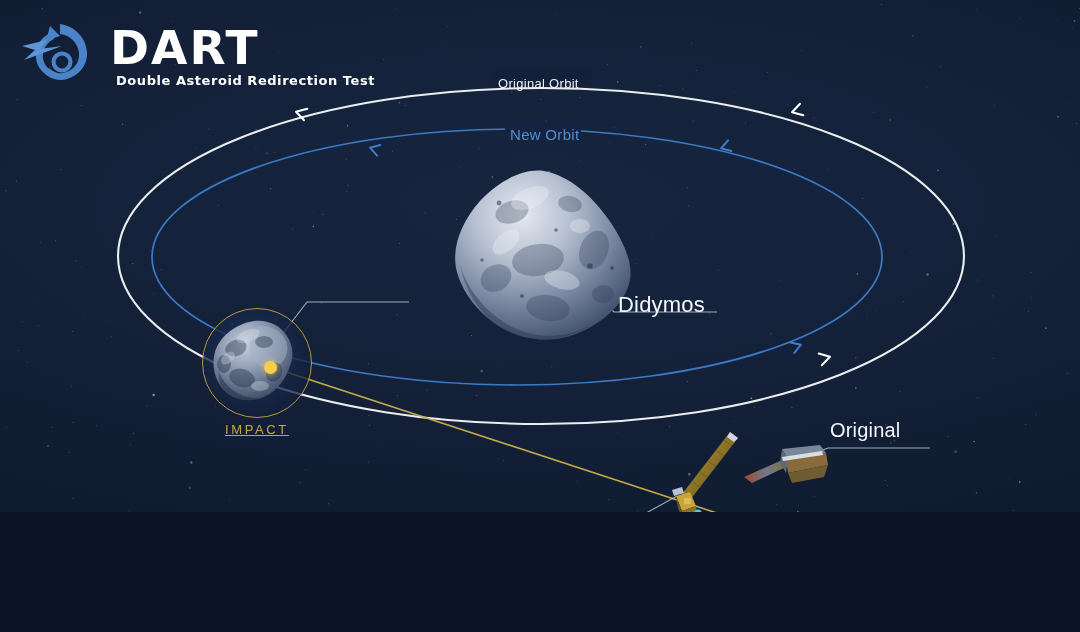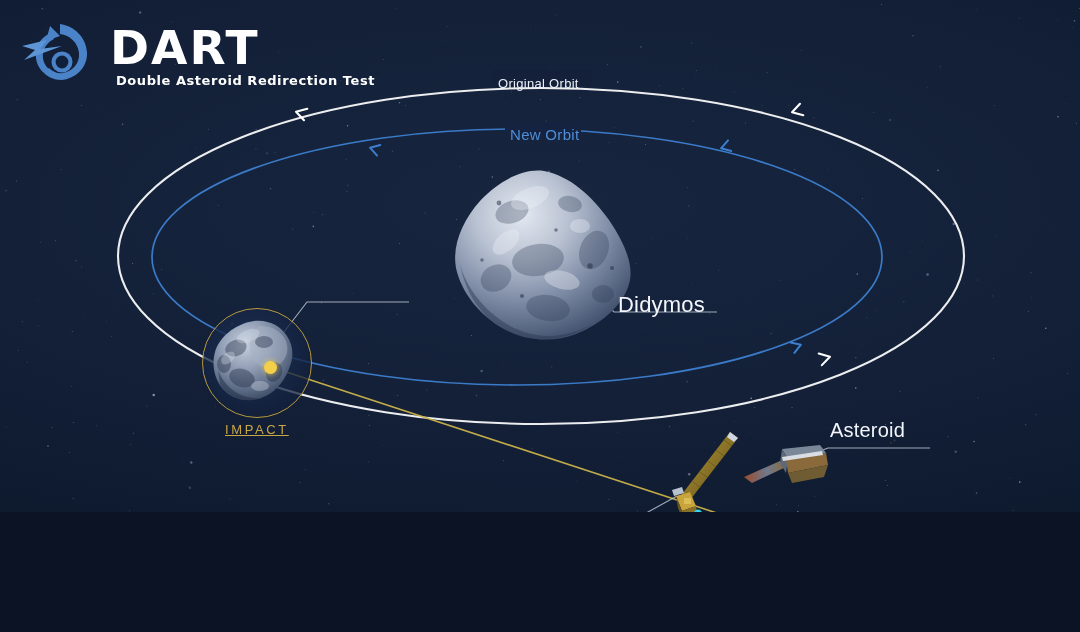--- a/index.html
+++ b/index.html
@@ -627,17 +627,17 @@
       <div class="logo-title">DART</div>
       <div class="logo-sub">Double Asteroid Redirection Test</div>
     </div>
   </div>
 
   <div class="lbl lbl-orbit-white">Original Orbit</div>
   <div class="lbl lbl-orbit-blue">New Orbit</div>
 
   <div class="lbl lbl-didymos">Didymos</div>
   <div class="lbl lbl-dart">DART</div>
-  <div class="lbl lbl-licia">Asteroid</div>
+  <div class="lbl lbl-licia">Original</div>
   <div class="lbl lbl-impact">IMPACT</div>
 
 
 </div>
 
 </body></html>

